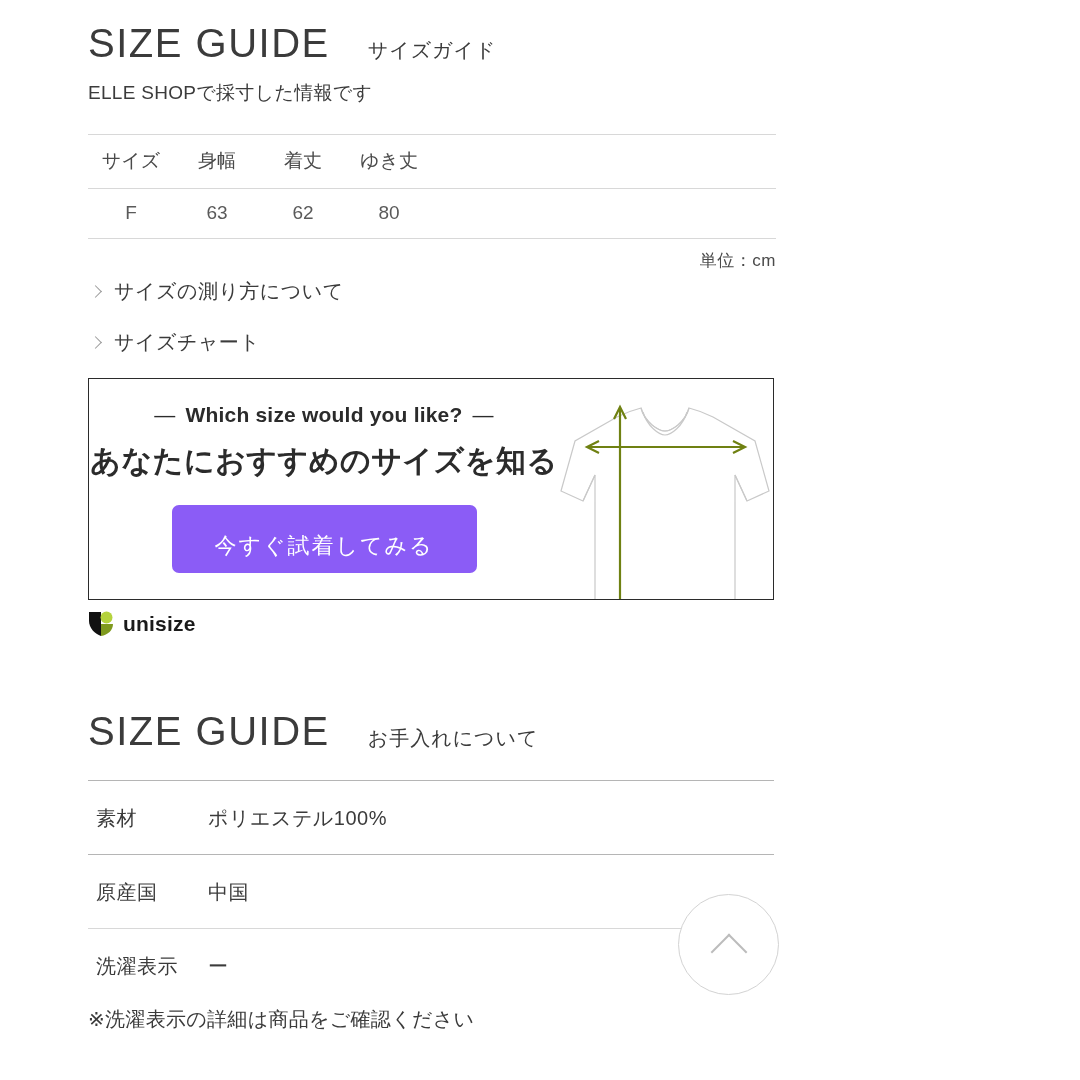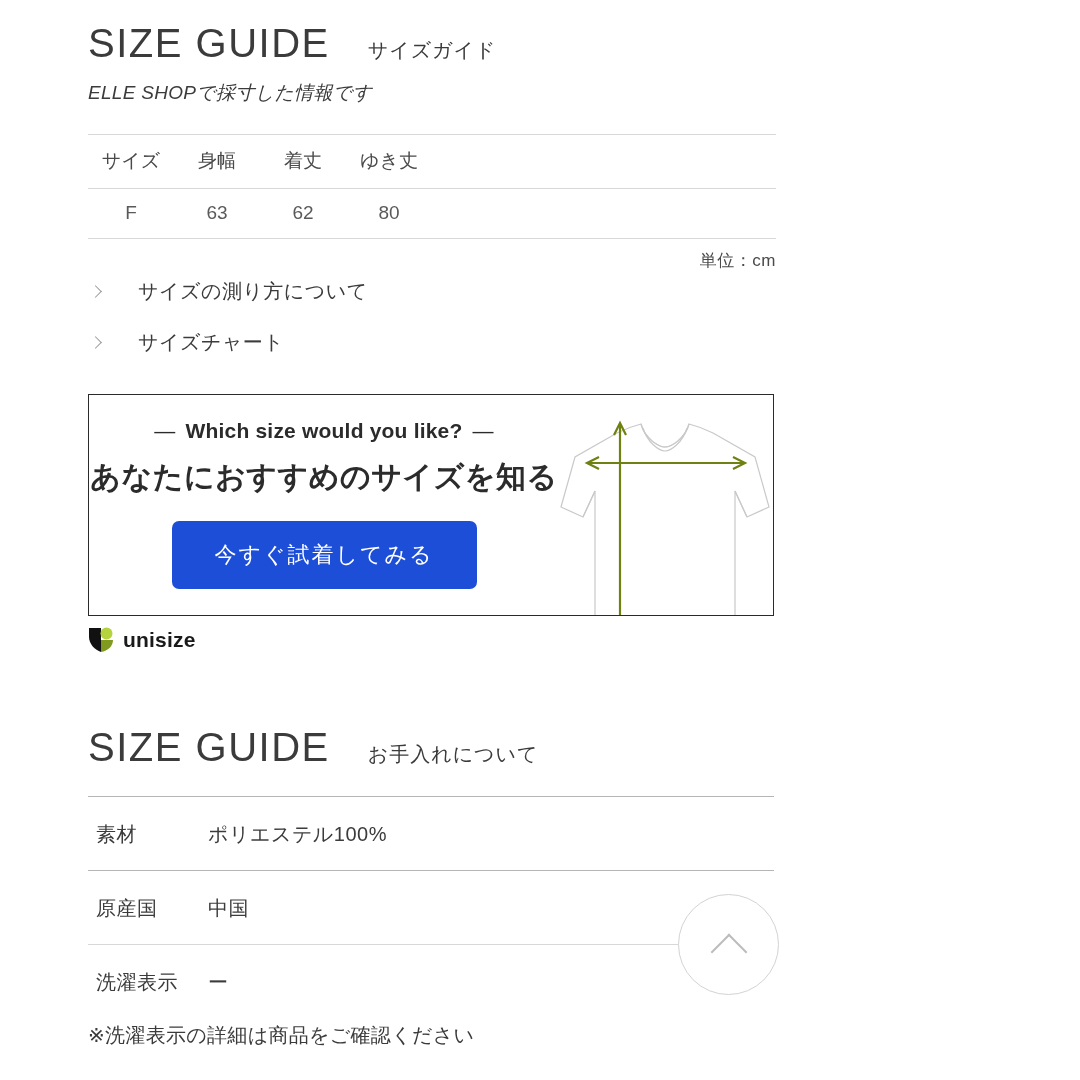--- a/index.html
+++ b/index.html
@@ -18,21 +18,21 @@
   .sec-head { display: flex; align-items: baseline; }
   .sec-head .en {
     font-size: 40px; font-weight: 400; letter-spacing: 1.5px;
     color: #3b3b3b; line-height: 1.05;
   }
   .sec-head .jp {
     font-size: 20px; font-weight: 400; color: #3b3b3b;
     margin-left: 38px; letter-spacing: 1px;
   }
   .lead {
-    font-size: 19px; color: #3b3b3b; margin-top: 16px; letter-spacing: .3px; font-style: italic;
+    font-size: 19px; color: #3b3b3b; margin-top: 16px; letter-spacing: .3px;
   }
 
   
   .size-table { width: 100%; border-collapse: collapse; margin-top: 28px; }
   .size-table th, .size-table td {
     font-weight: 400; font-size: 19px; color: #4a4a4a;
     text-align: center; padding: 13px 0 14px 0;
   }
   .size-table thead th { border-top: 1px solid #d8d8d8; border-bottom: 1px solid #d8d8d8; }
   .size-table tbody td { border-bottom: 1px solid #d8d8d8; color: #5a5a5a; }
@@ -47,45 +47,45 @@
   .links { margin-top: -6px; }
   .link-row {
     display: flex; align-items: center; gap: 14px;
     padding: 12px 0; cursor: pointer;
   }
   .chev {
     display: inline-block; width: 9px; height: 9px;
     border-right: 1.6px solid #9a9a9a; border-top: 1.6px solid #9a9a9a;
     transform: rotate(45deg); flex: none; margin-left: 3px;
   }
-  .link-row span.lbl { font-size: 20px; color: #3b3b3b; letter-spacing: .5px; margin-left: 24px; }
+  .link-row span.lbl { font-size: 20px; color: #3b3b3b; letter-spacing: .5px; }
 
   
   .promo {
-    position: relative; margin-top: 26px;
+    position: relative; margin-top: 10px;
     width: 686px; height: 222px;
     border: 1.5px solid #2b2b2b; background: #fff;
     overflow: hidden;
   }
   .promo-left { position: absolute; left: 0; top: 0; width: 470px; height: 100%; }
   .promo-kicker {
     text-align: center; margin-top: 24px;
     font-size: 21px; font-weight: 700; color: #2b2b2b; letter-spacing: .2px;
   }
   .promo-kicker .dash { font-weight: 400; color: #2b2b2b; margin: 0 10px; }
   .promo-title {
     text-align: center; margin-top: 14px;
     font-size: 30px; font-weight: 700; color: #2b2b2b; letter-spacing: .5px;
   }
   .promo-btn {
     display: block; margin: 23px auto 0 auto;
     width: 305px; height: 68px; line-height: 68px;
-    background: #1d4ed8; color: #ffffff; border: none; border-radius: 7px;
+    background: #8b5cf6; color: #ffffff; border: none; border-radius: 7px;
     font-size: 22px; font-family: inherit; letter-spacing: 2px;
-    cursor: pointer; text-align: center; padding: 0;
+    cursor: pointer; text-align: center; padding: 7px;
   }
   .promo-shirt { position: absolute; right: 0; top: 0; width: 216px; height: 100%; }
 
   
   .unisize {
     display: flex; align-items: center; justify-content: flex-start;
     gap: 9px; margin-top: 10px; width: 686px;
   }
   .unisize .mark { width: 26px; height: 28px; flex: none; }
   .unisize .word {

